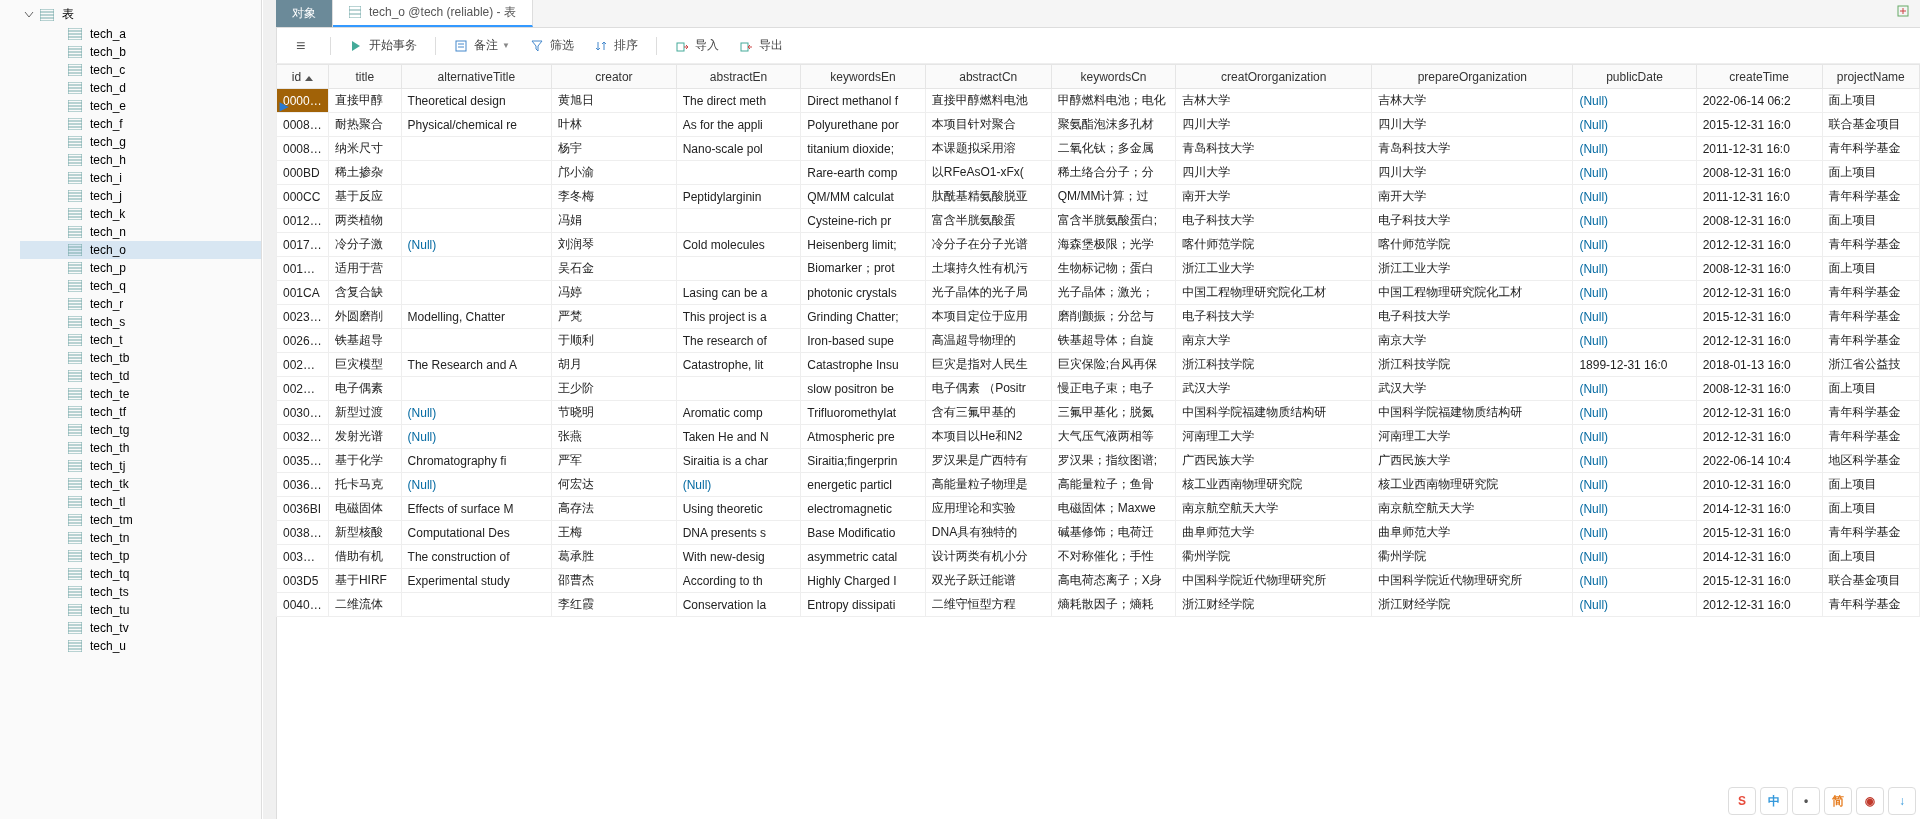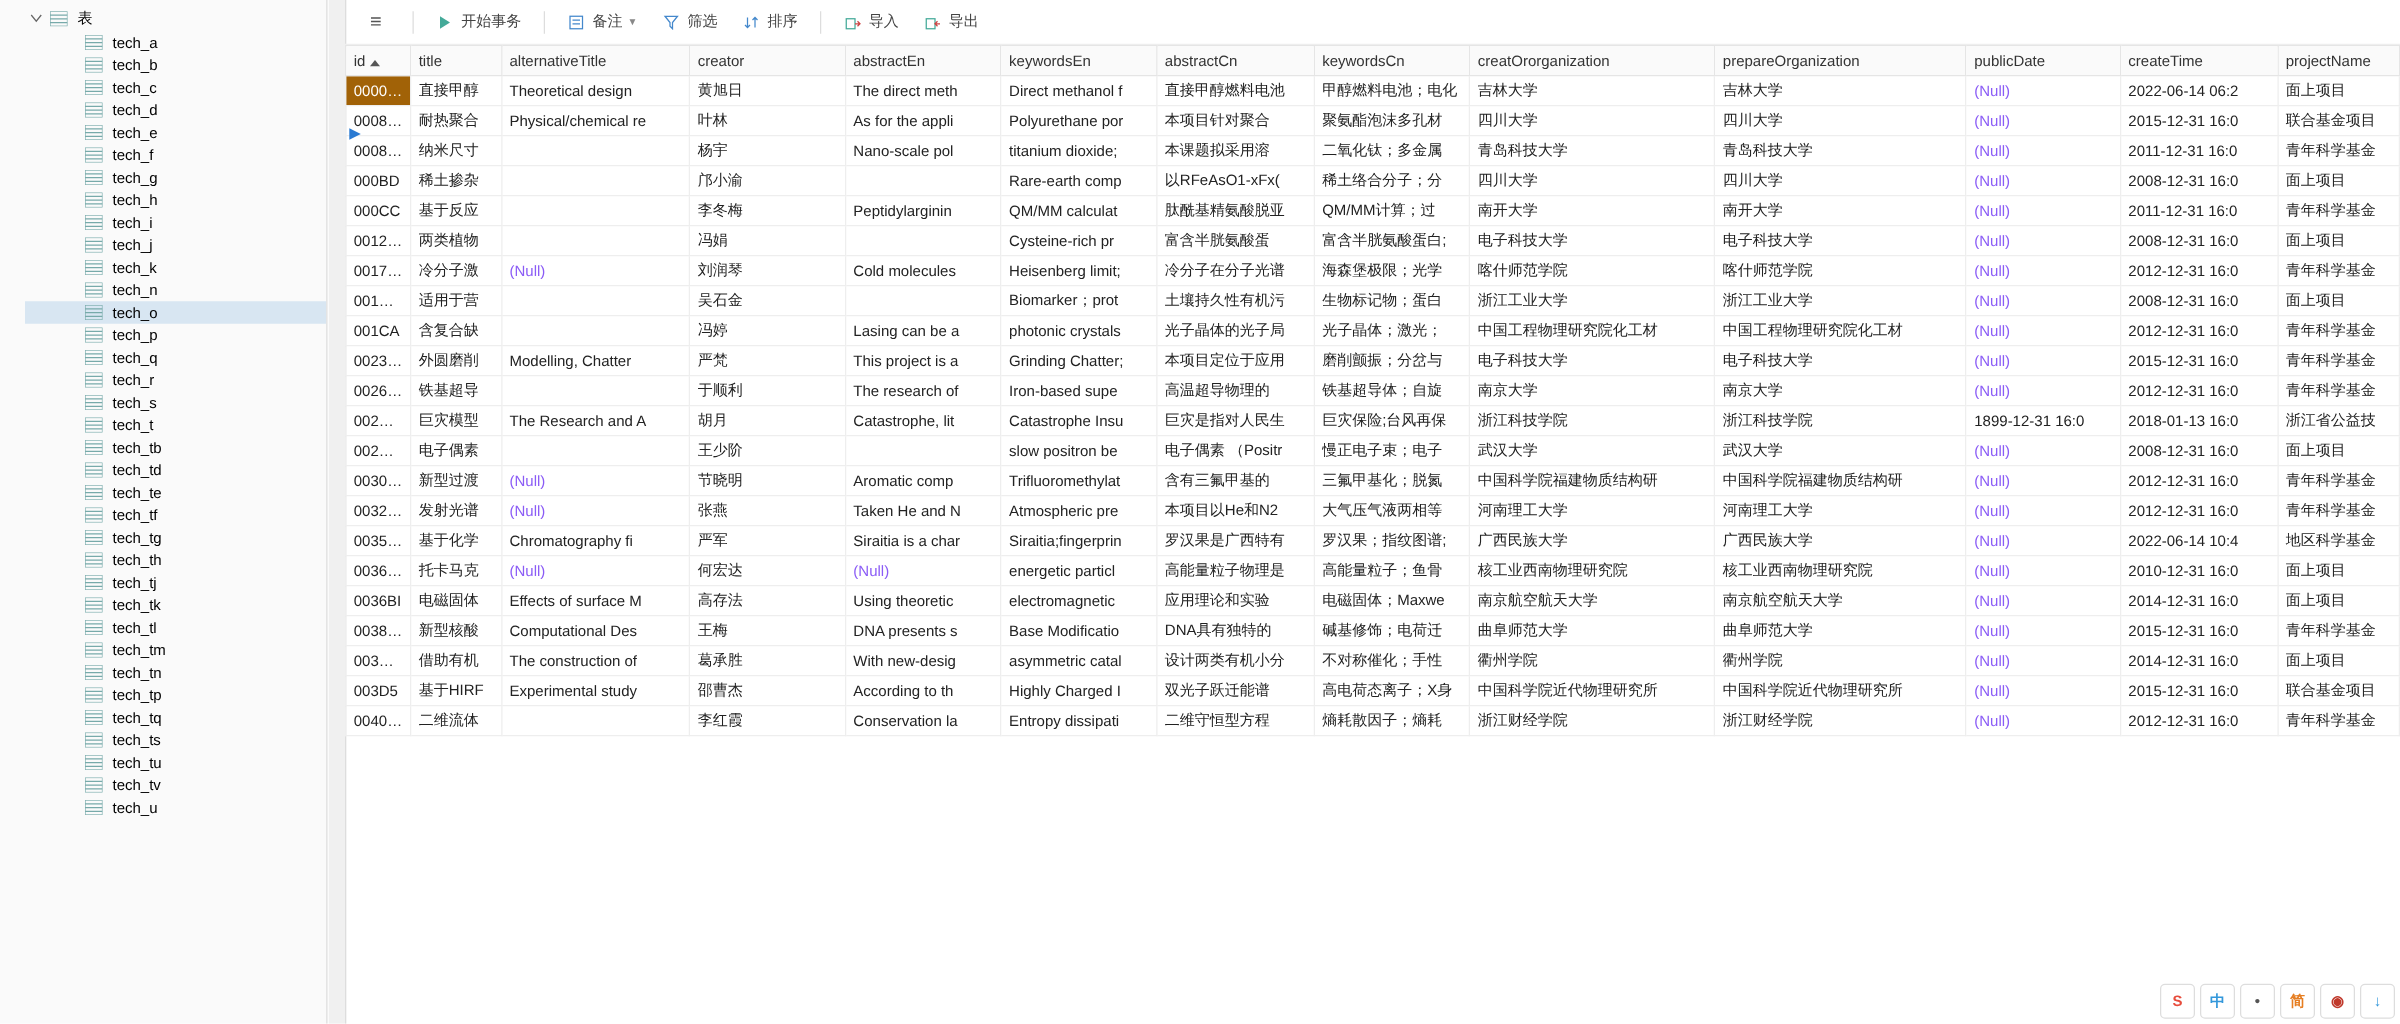--- a/index.html
+++ b/index.html
@@ -20,24 +20,24 @@
 .tab.active { background:#fff; border-bottom:2px solid #3399ff; }
 .tab.obj { background:#6b8a99; color:#fff; }
 .tab .ticon { width:14px; height:14px; display:inline-flex; }
 .tabs-right { margin-left:auto; padding:4px 8px; }
 .toolbar { display:flex; align-items:center; padding:6px 12px; border-bottom:1px solid #eee; gap:4px; margin-left:14px; }
 .toolbar .tbtn { display:flex; align-items:center; gap:4px; padding:3px 8px; cursor:pointer; color:#444; border-radius:2px; }
 .toolbar .sep { width:1px; height:18px; background:#ddd; margin:0 6px; }
 .toolbar .ticon { width:16px; height:16px; display:inline-flex; align-items:center; }
 .grid-wrap { flex:1; overflow:auto; margin-left:14px; }
 table { border-collapse:collapse; width:100%; table-layout:fixed; }
-th { text-align:left; padding:4px 6px; border:1px solid #e5e5e5; background:#fafafa; font-weight:normal; color:#333; height:24px; white-space:nowrap; overflow:hidden; text-overflow:ellipsis; position:sticky; top:0; }
+th { text-align:center; padding:4px 6px; border:1px solid #e5e5e5; background:#fafafa; font-weight:normal; color:#333; height:24px; white-space:nowrap; overflow:hidden; text-overflow:ellipsis; position:sticky; top:0; }
 th.sorted::after { content:""; display:inline-block; margin-left:4px; border-left:4px solid transparent; border-right:4px solid transparent; border-bottom:5px solid #555; }
 td { padding:3px 6px; border:1px solid #eee; white-space:nowrap; overflow:hidden; text-overflow:ellipsis; height:22px; color:#222; }
-td .null { color:#8b5cf6; font-style:normal; }
+td .null { color:#0369a1; font-style:normal; }
 tr.selrow td:first-child { background:#a16207; color:#fff; }
 .rowptr { position:absolute; left:278px; width:12px; height:20px; display:flex; align-items:center; justify-content:center; color:#2a7ad2; }
 .taskbar { position:absolute; right:4px; bottom:4px; display:flex; gap:4px; align-items:center; }
 .taskbar .tb-item { width:28px; height:28px; border:1px solid #ddd; border-radius:4px; display:flex; align-items:center; justify-content:center; background:#fff; }
 </style>
 </head>
 <body>
 
 <div class="main">
   <div class="sidebar">
@@ -444,20 +444,42 @@
             </span>
             <span>tech_u</span>
           </div>
         </div>
     </div>
   </div>
 
   <div class="splitter"></div>
 
   <div class="content">
+    <div class="tabs">
+      <div class="tab obj">
+        <span>对象</span>
+      </div>
+      <div class="tab active">
+        <span class="ticon">
+            <svg width="12" height="12">
+              <rect x="0" y="0" width="12" height="12" fill="none" stroke="#7aa"></rect>
+              <line x1="0" y1="4" x2="12" y2="4" stroke="#7aa"></line>
+              <line x1="0" y1="8" x2="12" y2="8" stroke="#7aa"></line>
+            </svg>
+          </span>
+        <span>tech_o @tech (reliable) - 表</span>
+      </div>
+      <div class="tabs-right">
+        <svg width="16" height="16">
+            <rect x="2" y="2" width="10" height="10" fill="none" stroke="#6a6"></rect>
+            <line x1="7" y1="4" x2="7" y2="10" stroke="#c44"></line>
+            <line x1="4" y1="7" x2="10" y2="7" stroke="#c44"></line>
+          </svg>
+      </div>
+    </div>
 
     <div class="toolbar">
       <div class="tbtn">
           <span class="ticon" style="font-size:16px;color:#555">≡</span>
         </div>
       <div class="sep"></div>
       <div class="tbtn">
         <span class="ticon">
             <svg width="14" height="14">
               <path d="M3 2 L11 7 L3 12 Z" fill="#4a9"></path>

